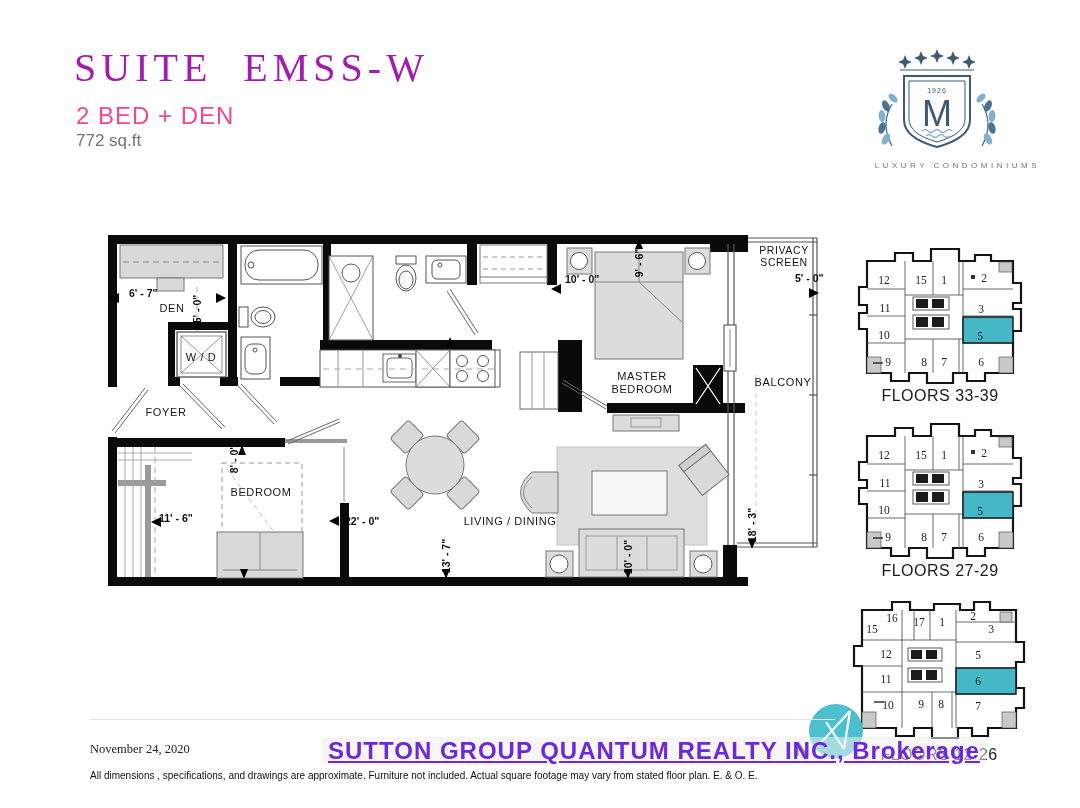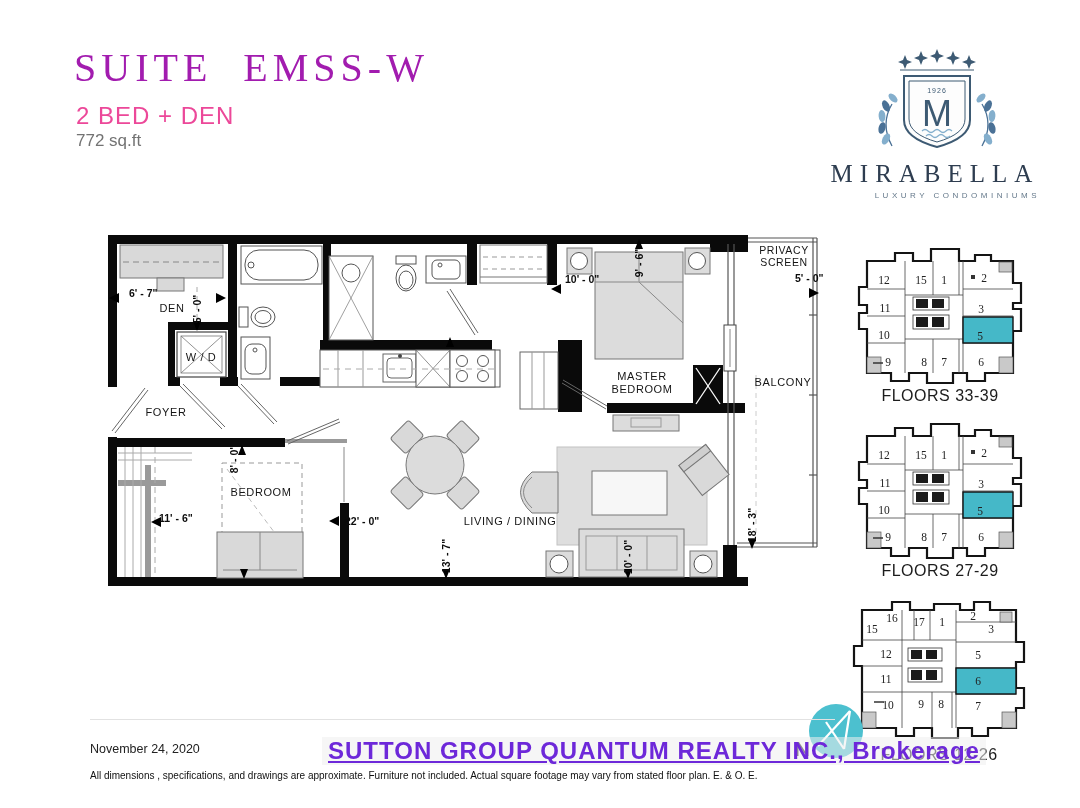--- a/index.html
+++ b/index.html
@@ -26,21 +26,21 @@
   .keyplan-label{font-size:16px;fill:#1c1c1c;letter-spacing:.5px;}
   .unum{font-family:"Liberation Serif",serif;font-size:11.5px;fill:#222;}
   .hl{fill:#45b8c8;stroke:#111;stroke-width:1.4;}
   .bld{fill:#fff;stroke:#141414;stroke-width:2.2;}
   .in{stroke:#444;stroke-width:.8;fill:none;}
   .core{fill:#1b1b1b;}
   .stair{fill:#c9c9c9;stroke:#555;stroke-width:.7;}
   
   #footer-rule{left:90px;top:719px;width:745px;height:1px;background:#e2e2e2;}
   #disclaimer{left:90px;top:726px;font-size:10px;color:#101010;margin-top:44px;}
-  #plan-date{left:90px;top:742px;font-family:Liberation Sans, sans-serif;font-size:12.5px;color:#222;}
+  #plan-date{left:90px;top:742px;font-family:Liberation Serif, serif;font-size:12.5px;color:#222;}
   #watermark{left:322px;top:737px;font-size:24px;font-weight:700;color:#6d28d9;
     letter-spacing:1px;background:rgba(238,238,238,.55);padding:0 6px;white-space:nowrap;text-decoration:underline;}
   #north{left:792px;top:700px;}
 </style>
 </head>
 <body>
 
 <div class="abs" id="suite-title">SUITE EMSS-W</div>
 <div class="abs" id="suite-config">2 BED + DEN</div>
 <div class="abs" id="suite-area">772 sq.ft</div>
@@ -71,21 +71,20 @@
     </g>
     <g transform="translate(214,0) scale(-1,1)">
       <path d="M62,100 Q50,78 62,58" fill="none" stroke="#4a7196" stroke-width="1.3"></path>
       <ellipse cx="56" cy="93" rx="3.4" ry="6" fill="#84afcd" transform="rotate(30 56 93)"></ellipse>
       <ellipse cx="52" cy="82" rx="3.4" ry="6" fill="#4a7196" transform="rotate(15 52 82)"></ellipse>
       <ellipse cx="52" cy="70" rx="3.4" ry="6" fill="#84afcd" transform="rotate(-5 52 70)"></ellipse>
       <ellipse cx="56" cy="60" rx="3.4" ry="6" fill="#4a7196" transform="rotate(-25 56 60)"></ellipse>
       <ellipse cx="63" cy="52" rx="3.2" ry="5.5" fill="#84afcd" transform="rotate(-45 63 52)"></ellipse>
     </g>
   </svg>
-  <div id="logo-brand">MIRABELLA</div>
   <div id="logo-tagline">LUXURY CONDOMINIUMS</div>
 </div>
 
 <svg class="abs" id="plan" width="730" height="365" viewBox="0 0 730 365">
 
   <g fill="#0a0a0a">
     <rect x="13" y="10" width="640" height="9"></rect>
     <rect x="615" y="10" width="38" height="17"></rect>
     <rect x="13" y="10" width="9" height="152"></rect>
     <rect x="13" y="212" width="9" height="149"></rect>

